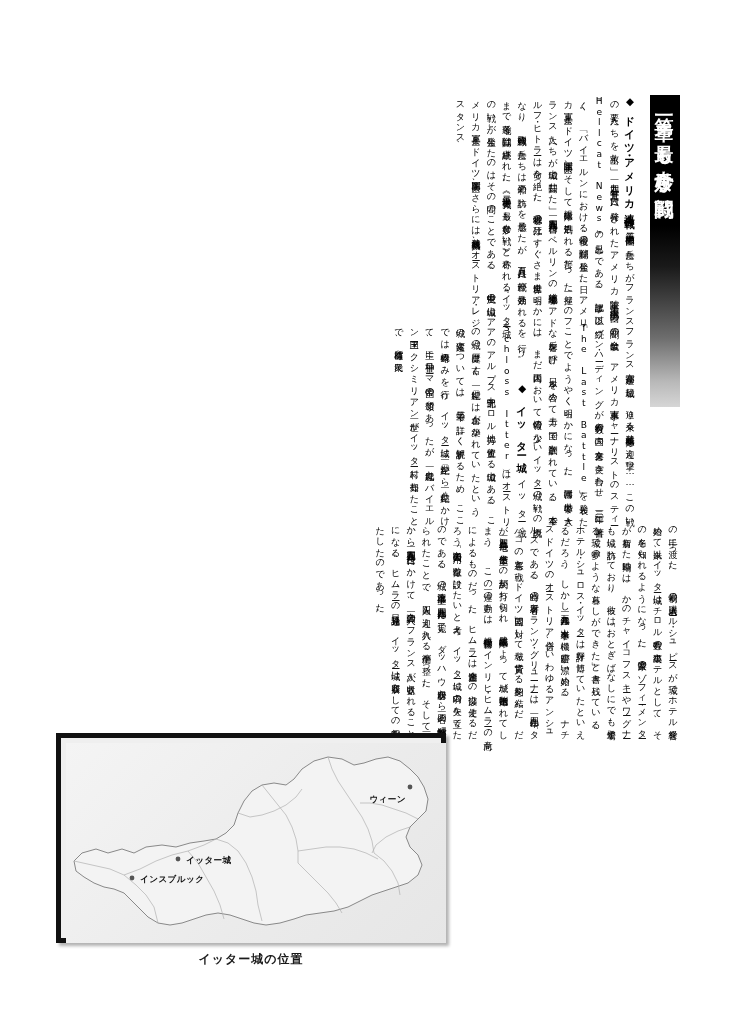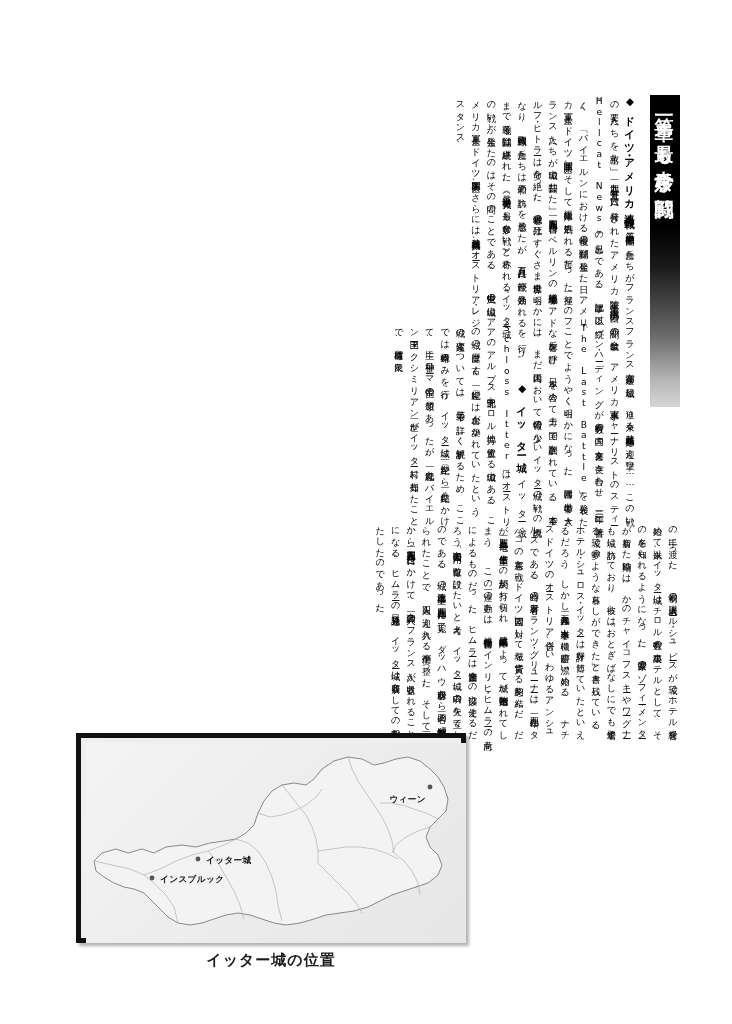--- a/index.html
+++ b/index.html
@@ -107,21 +107,21 @@
 
   .sec-head {
     font-weight: 700;
     font-size: 10.4px;
     letter-spacing: 1.4px;
   }
 
   
   .figure {
     position: absolute;
-    left: 76px;
+    left: 56px;
     top: 733px;
     width: 390px;
     height: 210px;
   }
   .fig-frame {
     position: absolute;
     left: 0; top: 0;
     width: 390px;
     height: 210px;
     border: 5px solid #111111;
@@ -137,21 +137,21 @@
     overflow: hidden;
     background: linear-gradient(135deg, #f4f4f4 0%, #ebebeb 60%, #e6e6e6 100%);
   }
   .fig-inner svg { display: block; }
   .fig-caption {
     position: absolute;
     left: 0;
     top: 218px;
     width: 390px;
     text-align: center;
-    font-size: 15px;
+    font-size: 12px;
     letter-spacing: 1px;
     font-weight: 700;
     color: #1a1a1a;
   }
   .city-dot { fill: #555555; }
   .city-label {
     font-family: "DejaVu Sans", "Liberation Sans", sans-serif;
     font-size: 8.6px;
     font-weight: 700;
     fill: #111111;

